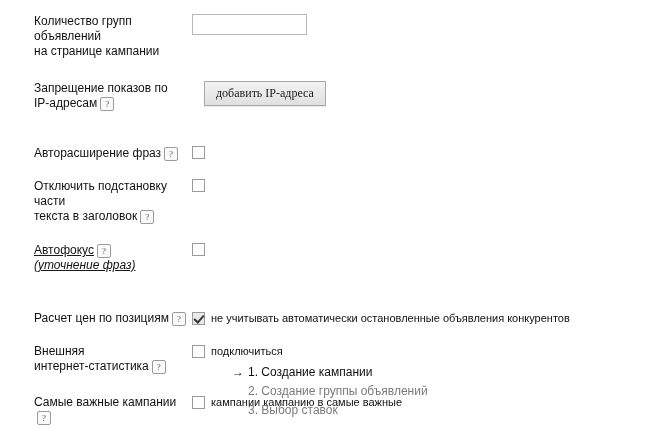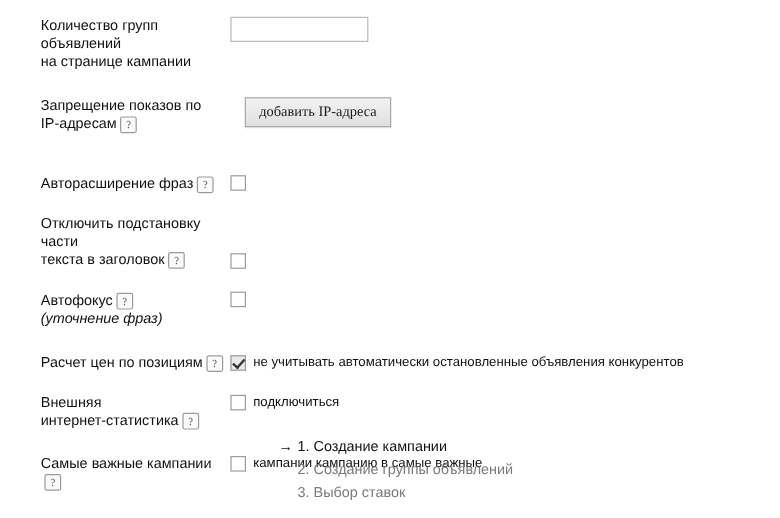--- a/index.html
+++ b/index.html
@@ -56,23 +56,23 @@
     font-family: "Liberation Serif", serif;
   }
   .italic {
     font-style: italic;
   }
 
   
   .r1 { margin-top: 0; }
   .r2 { margin-top: 22px; gap: 12px; }
   .r3 { margin-top: 35px; }
-  .r4 { margin-top: 18px; align-items: flex-end; }
-  .r5 { margin-top: 19px; }
-  .r6 { margin-top: 22px; justify-content: flex-end; }
+  .r4 { margin-top: 18px; }
+  .r5 { margin-top: 19px; text-decoration: underline; }
+  .r6 { margin-top: 38px; justify-content: flex-end; }
   .r7 { margin-top: 18px; justify-content: space-between; }
   .r8 { margin-top: 21px; }
 
   .text-input {
     width: 115px;
     height: 21px;
     border: 1px solid #b8b8b8;
     background: #fff;
     box-sizing: border-box;
     font-family: "Liberation Sans", sans-serif;

